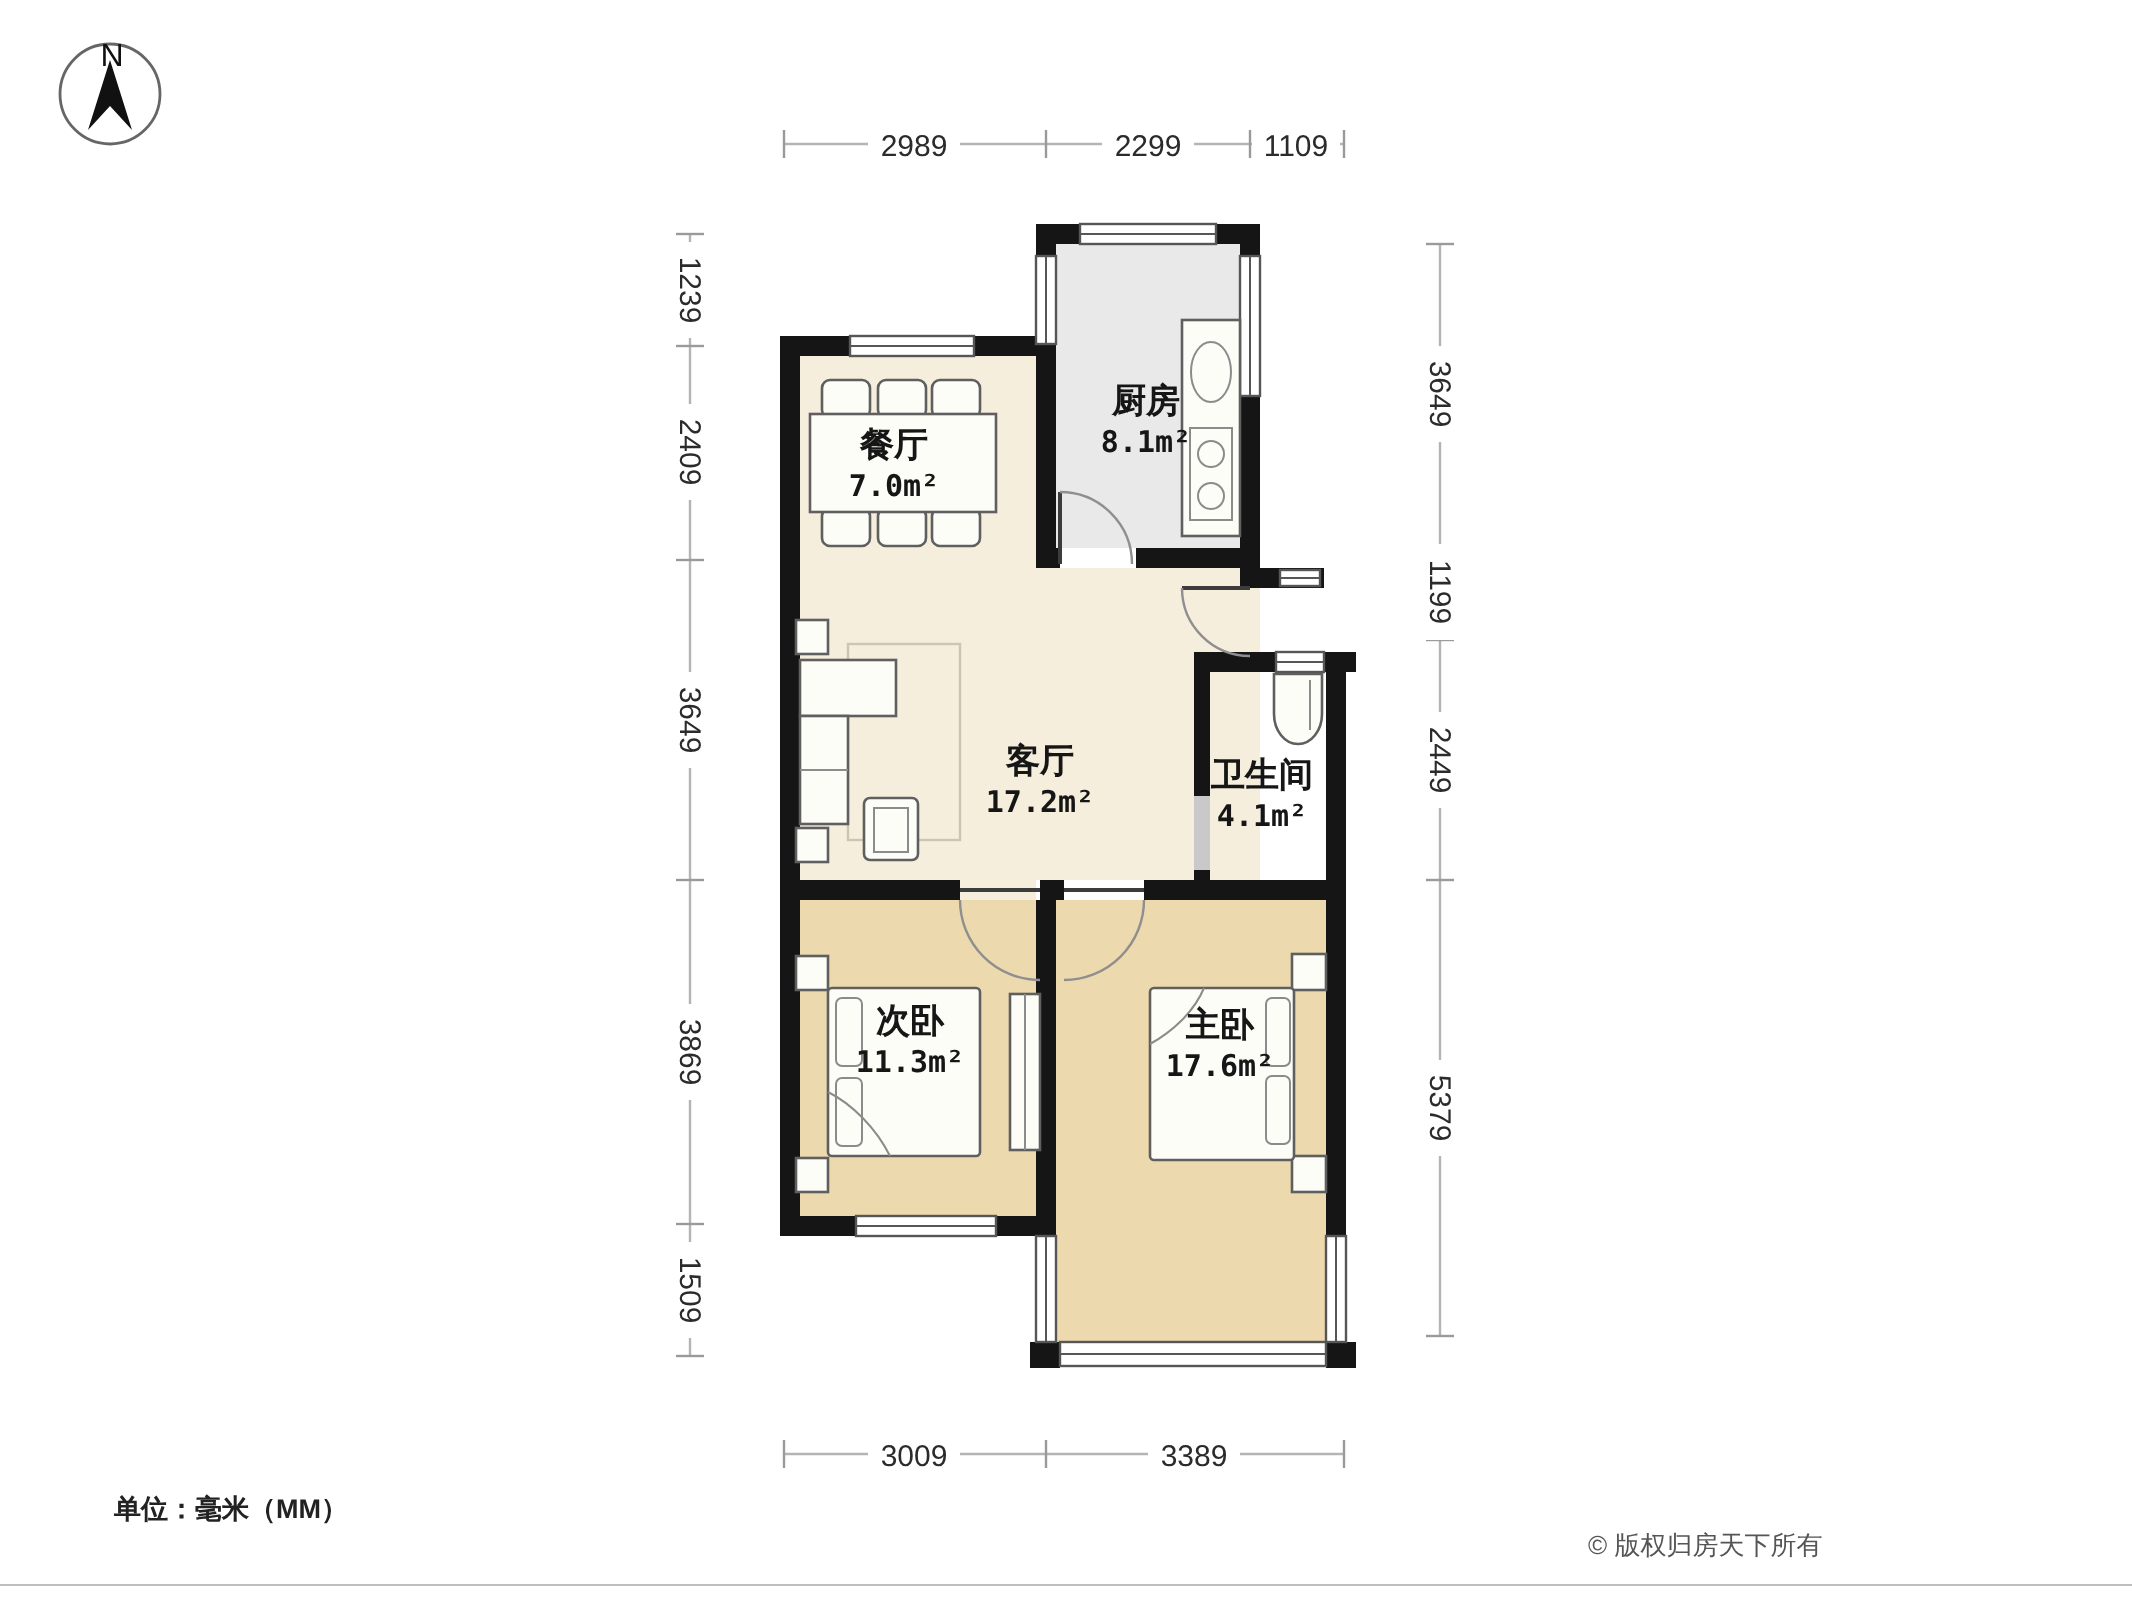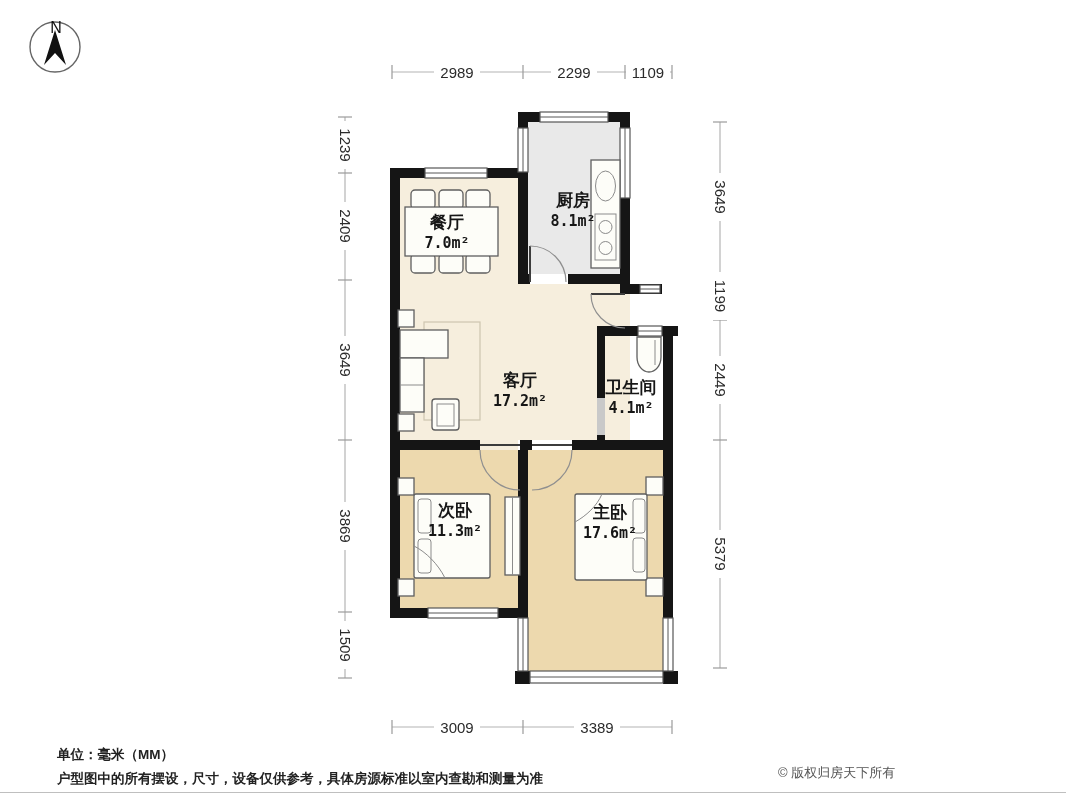--- a/index.html
+++ b/index.html
@@ -274,16 +274,15 @@
 
     <text x="455" y="516" class="roomname">次卧</text>
     <text x="455" y="536" class="roomarea">11.3m²</text>
 
     <text x="610" y="518" class="roomname">主卧</text>
     <text x="610" y="538" class="roomarea">17.6m²</text>
   </g>
 </svg>
 
   <div class="footer-text" style="left:57px;top:746px;">单位：毫米（MM）</div>
-  <div class="footer-text" style="left:57px;top:770px;">户型图中的所有摆设，尺寸，设备仅供参考，具体房源标准以室内查勘和测量为准</div>
-  <div class="copyright" style="left:778px;top:764px;">© 版权归房天下所有</div>
+  <div class="copyright" style="left:794px;top:764px;">© 版权归房天下所有</div>
   <div class="bottom-rule"></div>
 </div>
 
 </body></html>

